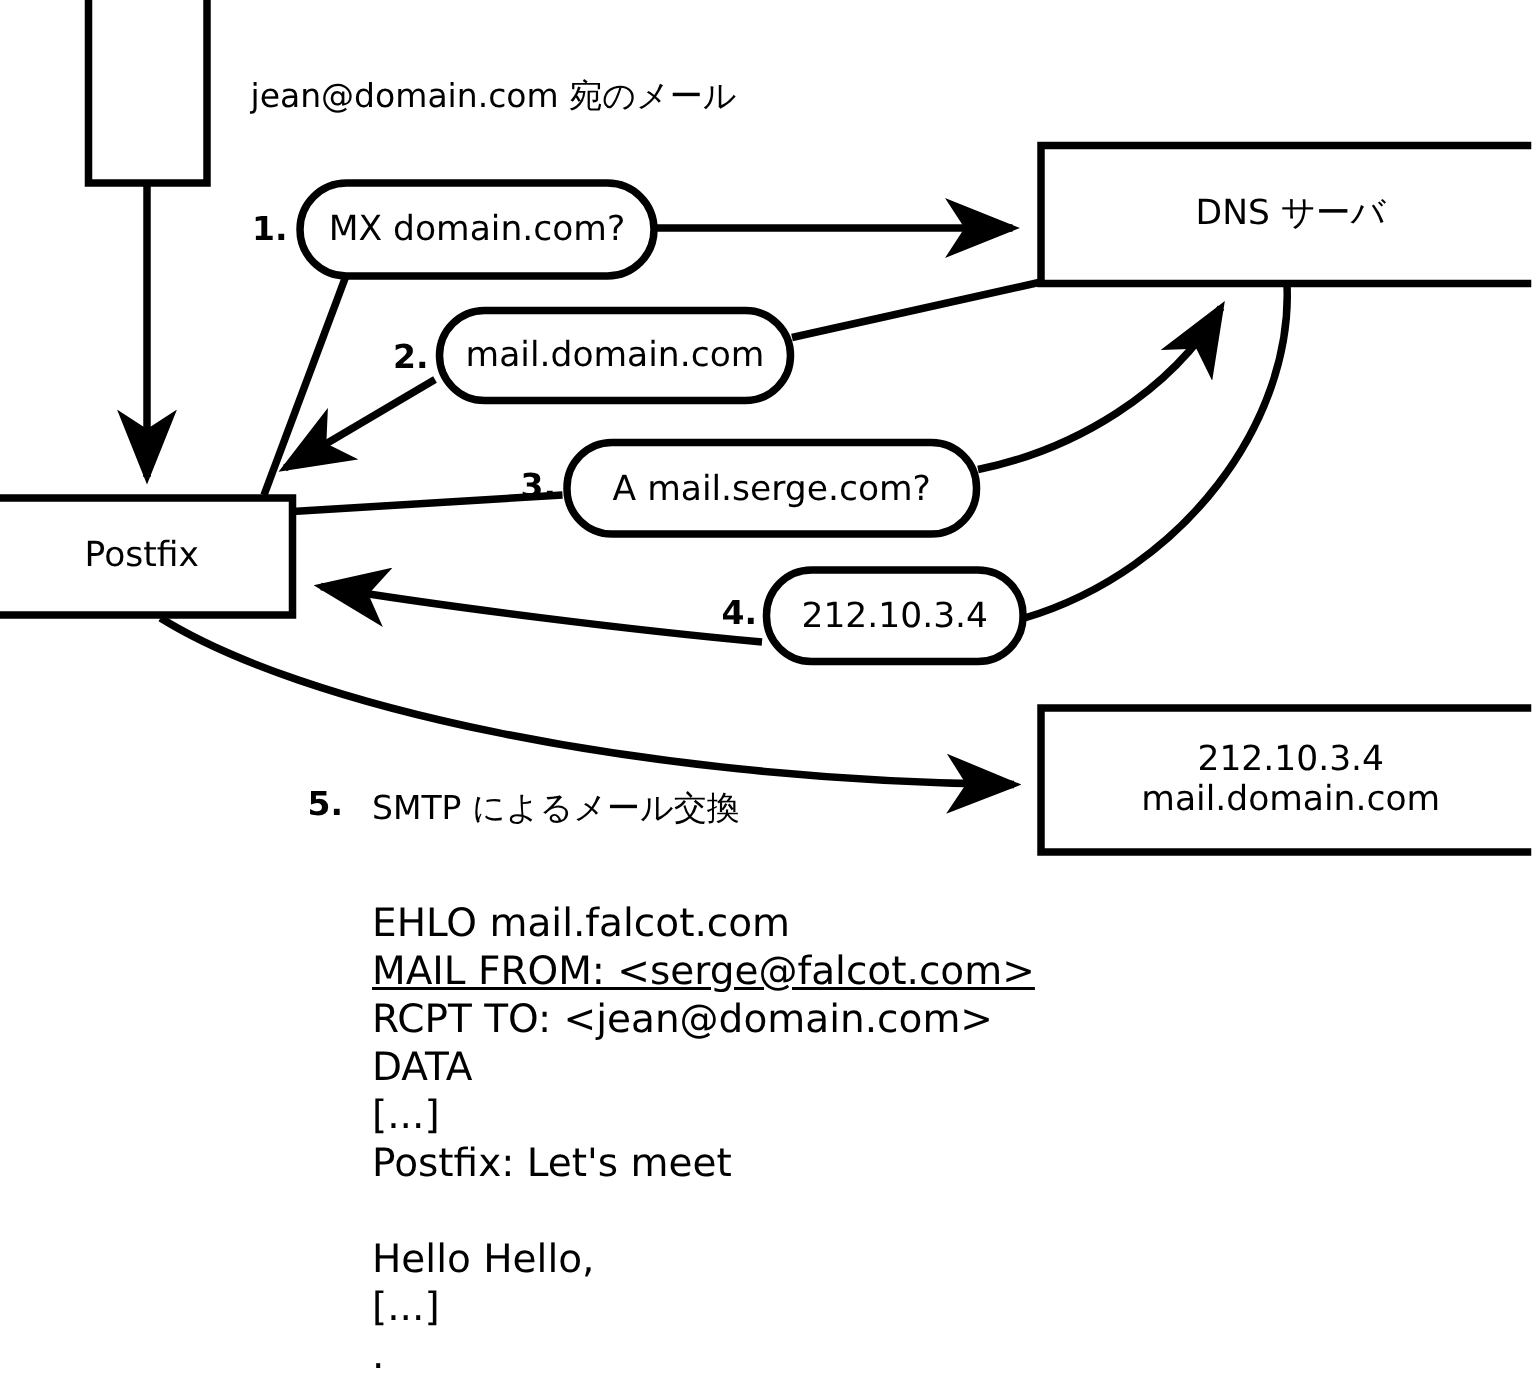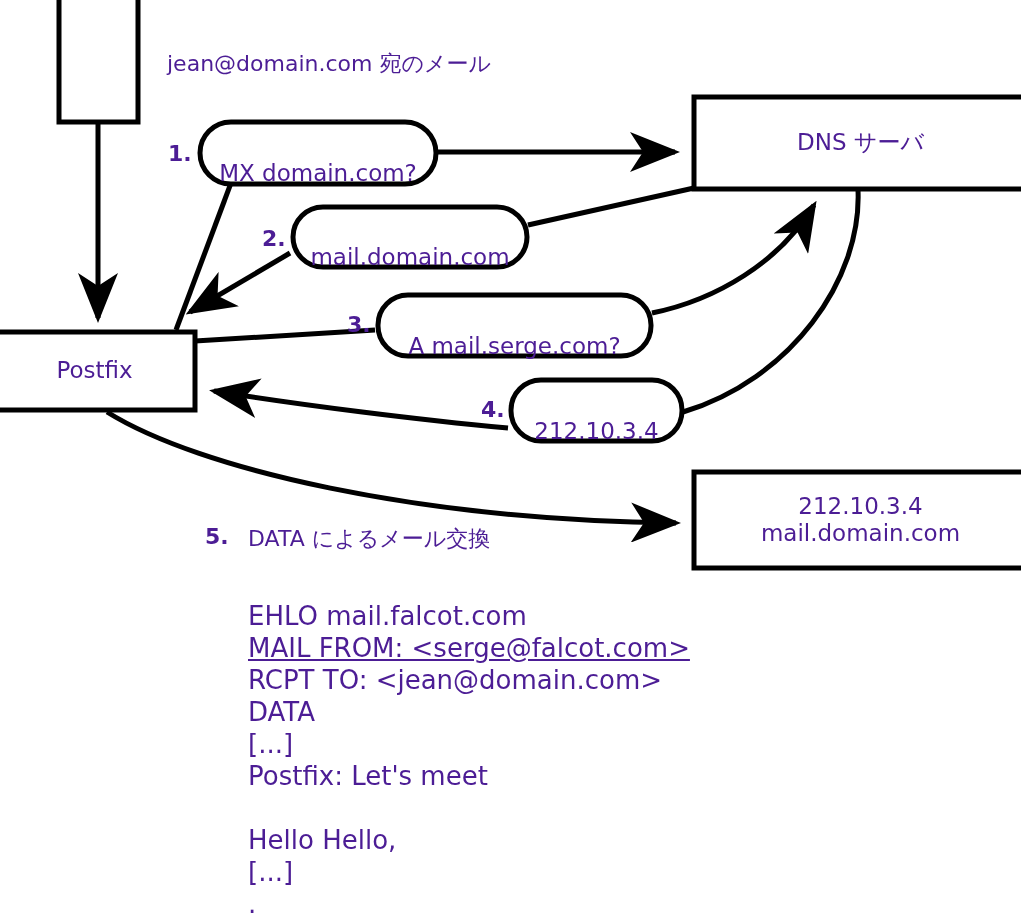--- a/index.html
+++ b/index.html
@@ -7,21 +7,21 @@
     padding: 0;
     background: #ffffff;
   }
   #canvas {
     position: relative;
     width: 1021px;
     height: 919px;
     background: #ffffff;
     overflow: hidden;
     font-family: "DejaVu Sans", "Liberation Sans", sans-serif;
-    color: #4c1d95;
+    color: #000000;
   }
   #vector-layer {
     position: absolute;
     left: 0; top: 0;
     width: 1021px;
     height: 919px;
   }
   .box-label {
     position: absolute;
     display: flex;
@@ -31,21 +31,20 @@
     font-size: 23px;
     line-height: 1.18;
   }
   .bubble-label {
     position: absolute;
     display: flex;
     align-items: center;
     justify-content: center;
     text-align: center;
     font-size: 23px;
-    margin-top: 20px;
   }
   .step-num {
     position: absolute;
     font-weight: bold;
     font-size: 22px;
   }
   .caption {
     position: absolute;
     font-size: 22px;
   }
@@ -121,21 +120,21 @@
   </svg>
   <div class="bubble-label" style="left:375px; top:292px; width:279px; height:67px;">A mail.serge.com?</div>
 
   <div class="step-num" style="left:481px; top:397px;">4.</div>
   <svg style="position:absolute; left:508px; top:377px;" width="177" height="67">
     <rect x="3" y="3" width="171" height="61" rx="30" ry="30" fill="#ffffff" stroke="#000000" stroke-width="5"></rect>
   </svg>
   <div class="bubble-label" style="left:508px; top:377px; width:177px; height:67px;">212.10.3.4</div>
 
   <div class="step-num" style="left:205px; top:524px;">5.</div>
-  <div class="caption" style="left:248px; top:524px;">DATA によるメール交換</div>
+  <div class="caption" style="left:248px; top:524px;">SMTP によるメール交換</div>
 
   <div class="smtp-line" style="left:248px; top:601px;">EHLO mail.falcot.com</div>
   <div class="smtp-line" style="left:248px; top:633px;text-decoration:underline;">MAIL FROM: &lt;serge@falcot.com&gt;</div>
   <div class="smtp-line" style="left:248px; top:665px;">RCPT TO: &lt;jean@domain.com&gt;</div>
   <div class="smtp-line" style="left:248px; top:697px;">DATA</div>
   <div class="smtp-line" style="left:248px; top:729px;">[...]</div>
   <div class="smtp-line" style="left:248px; top:761px;">Postfix: Let's meet</div>
   <div class="smtp-line" style="left:248px; top:793px;"></div>
   <div class="smtp-line" style="left:248px; top:825px;">Hello Hello,</div>
   <div class="smtp-line" style="left:248px; top:857px;">[...]</div>

